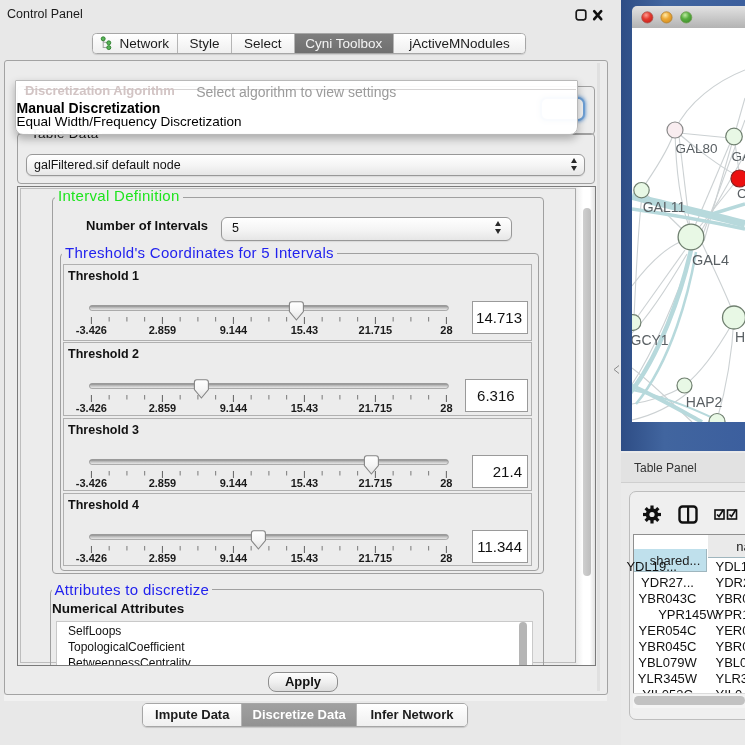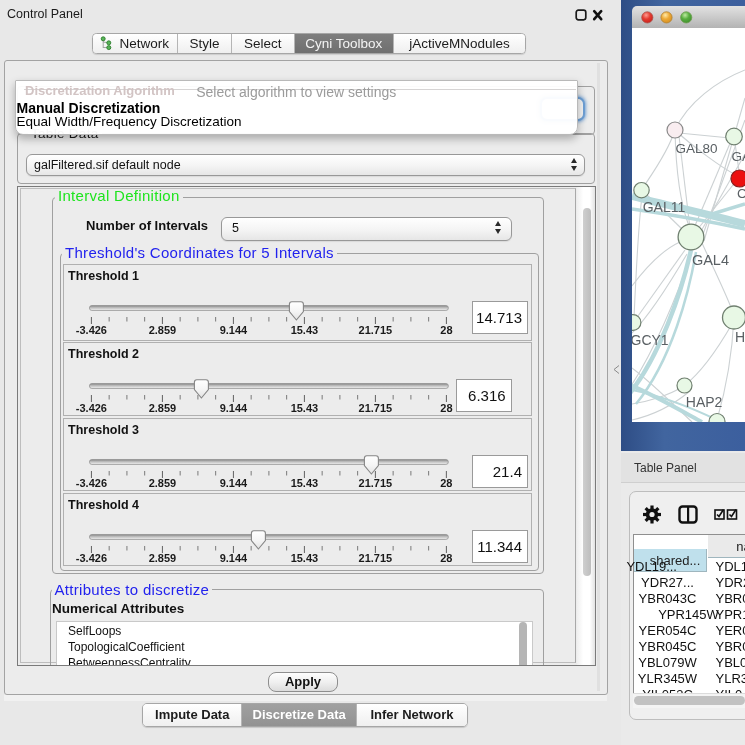--- a/index.html
+++ b/index.html
@@ -104,21 +104,21 @@
 <path d="M45.15,52 v4.5 M62.90,52 v4.5 M80.65,52 v4.5 M116.15,52 v4.5 M133.90,52 v4.5 M151.65,52 v4.5 M187.15,52 v4.5 M204.90,52 v4.5 M222.65,52 v4.5 M258.15,52 v4.5 M275.90,52 v4.5 M293.65,52 v4.5 M329.15,52 v4.5 M346.90,52 v4.5 M364.65,52 v4.5" stroke="#787878" stroke-width="1"></path>
 <path d="M27.40,52 v7 M98.40,52 v7 M169.40,52 v7 M240.40,52 v7 M311.40,52 v7 M382.40,52 v7" stroke="#606060" stroke-width="1"></path>
 <text x="27.4" y="68.5" text-anchor="middle" font-size="11" font-weight="bold" fill="#1a1a1a" font-family="Liberation Sans, sans-serif">-3.426</text>
       <text x="98.4" y="68.5" text-anchor="middle" font-size="11" font-weight="bold" fill="#1a1a1a" font-family="Liberation Sans, sans-serif">2.859</text>
       <text x="169.4" y="68.5" text-anchor="middle" font-size="11" font-weight="bold" fill="#1a1a1a" font-family="Liberation Sans, sans-serif">9.144</text>
       <text x="240.4" y="68.5" text-anchor="middle" font-size="11" font-weight="bold" fill="#1a1a1a" font-family="Liberation Sans, sans-serif">15.43</text>
       <text x="311.4" y="68.5" text-anchor="middle" font-size="11" font-weight="bold" fill="#1a1a1a" font-family="Liberation Sans, sans-serif">21.715</text>
       <text x="382.4" y="68.5" text-anchor="middle" font-size="11" font-weight="bold" fill="#1a1a1a" font-family="Liberation Sans, sans-serif">28</text>
 <path transform="translate(128.9,36)" d="M1.5,3.2 Q1.5,0.8 4,0.8 L13,0.8 Q15.5,0.8 15.5,3.2 L15.5,10.5 L8.5,19 L1.5,10.5 Z" fill="url(#th342)" stroke="#858585" stroke-width="1.1"></path>
 </svg>
-<div class="vbox" style="left:392px;top:36px;width:49px;height:31px;line-height:31px;padding-right:5px;">6.316</div>
+<div class="vbox" style="left:401px;top:36px;width:49px;height:31px;line-height:31px;padding-right:12px;">6.316</div>
 </div>
 <div class="tpanel" style="left:62.6px;top:417.8px;width:469.9px;height:73.2px;box-sizing:border-box;">
 <div class="abs" style="left:4.5px;top:4px;font-size:12.5px;font-weight:bold;color:#111;">Threshold 3</div>
 <svg class="abs" style="left:0;top:0;" width="469" height="71.2" viewBox="0 0 469 71.2">
 <defs>
         <linearGradient id="tg417" x1="0" y1="0" x2="0" y2="1">
           <stop offset="0" stop-color="#828282"></stop>
           <stop offset="0.45" stop-color="#c0c0c0"></stop>
           <stop offset="1" stop-color="#f0f0f0"></stop>
         </linearGradient>

